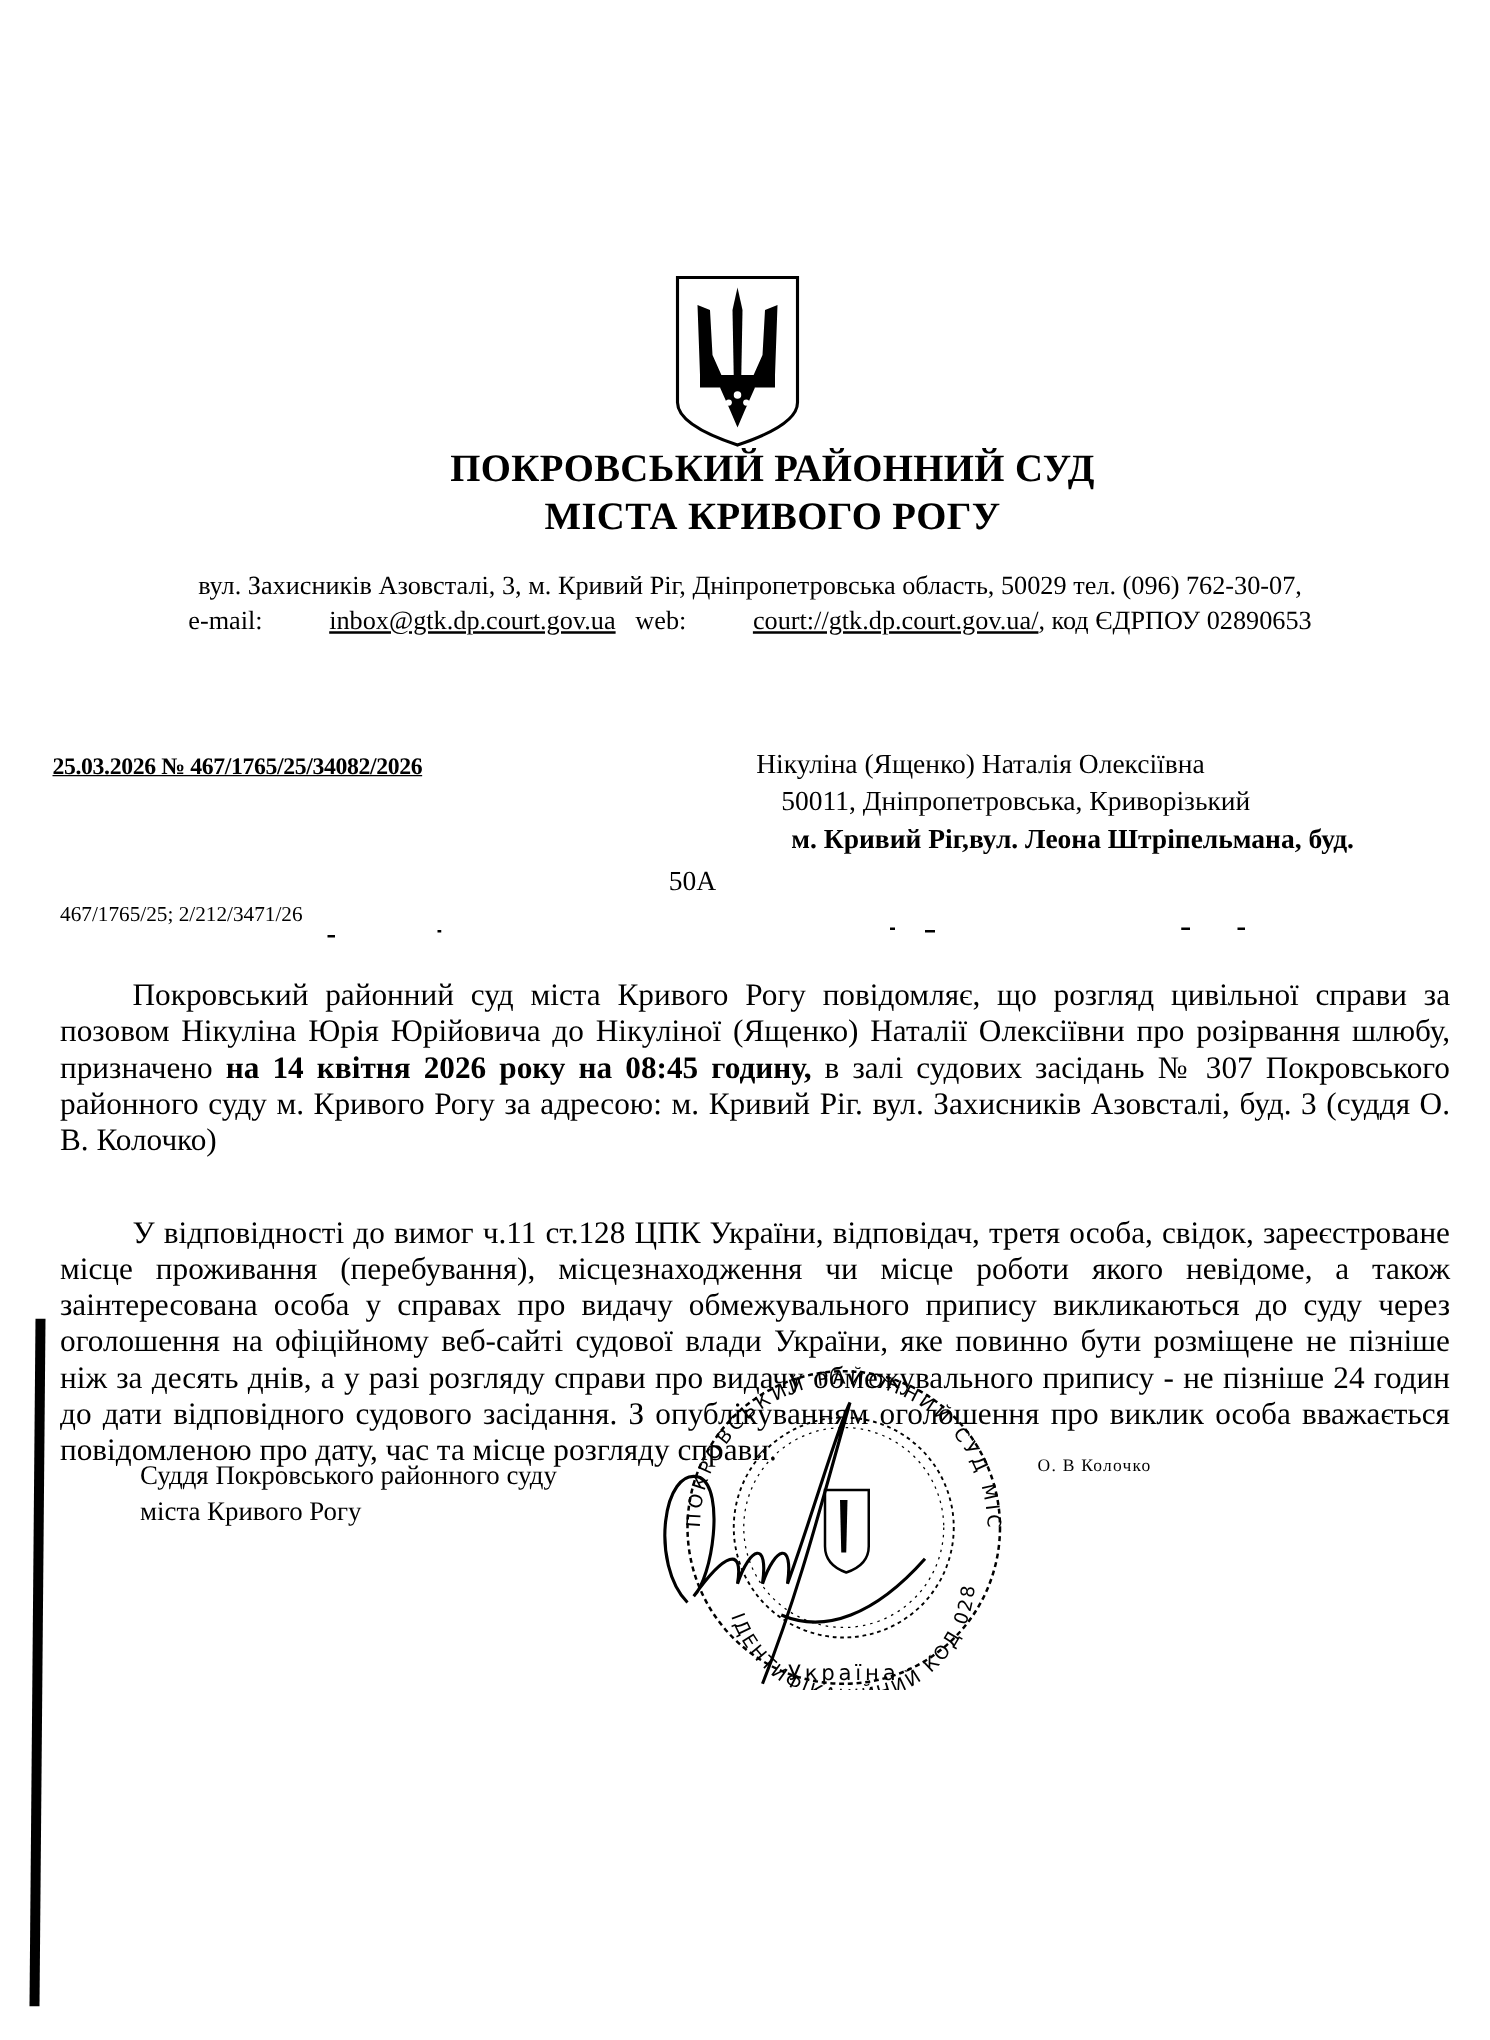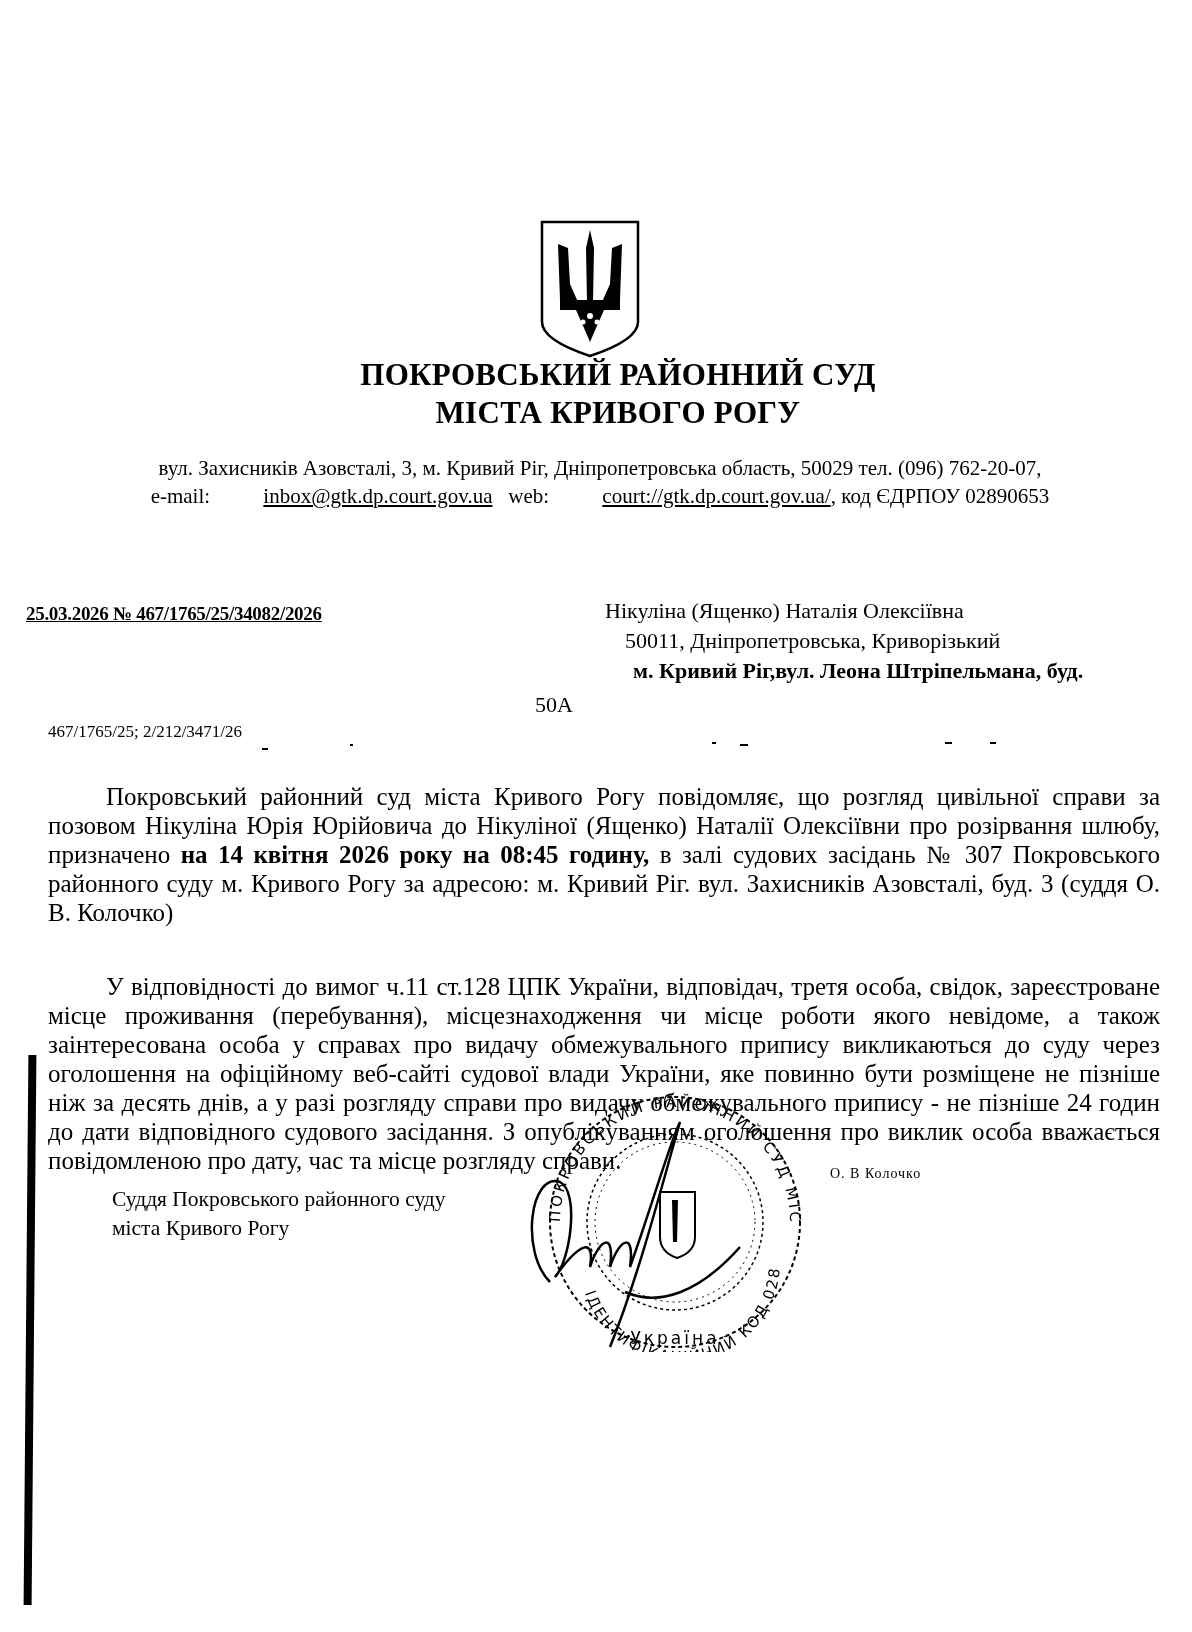--- a/index.html
+++ b/index.html
@@ -6,33 +6,33 @@
     body { width: 1192px; height: 1632px; position: relative; overflow: hidden; color: #000; font-family: "Liberation Serif", serif; }
     .abs { position: absolute; }
     .crest { left: 538px; top: 218px; width: 104px; height: 140px; }
     .court-title { left: 0; width: 1192px; text-align: center; font-weight: bold; font-size: 31px; letter-spacing: 0.3px; line-height: 38px; }
     .t1 { top: 356px; left: 22px; }
     .t2 { top: 394px; left: 22px; }
     .contact { left: 80px; width: 1040px; font-size: 21px; line-height: 28px; text-align: center; }
     .c1 { top: 454px; }
     .c2 { top: 482px; }
     .u { text-decoration: underline; margin-left: 48px; }
-    .regnum { left: 26px; top: 603px; font-size: 19px; text-decoration: underline; font-weight: bold; font-family: "Liberation Serif", serif; letter-spacing: -0.3px; }
+    .regnum { left: 42px; top: 603px; font-size: 19px; text-decoration: underline; font-weight: bold; font-family: "Liberation Serif", serif; letter-spacing: -0.3px; }
     .addr { font-size: 22px; line-height: 30px; }
     .a1 { left: 605px; top: 596px; }
     .a2 { left: 625px; top: 626px; }
     .a3 { left: 633px; top: 656px; font-weight: bold; }
     .a4 { left: 535px; top: 690px; }
     .casenums { left: 48px; top: 722px; font-size: 17px; }
     .para { left: 48px; width: 1112px; font-size: 25px; line-height: 29px; text-align: justify; }
     .p1 { top: 782px; }
     .p2 { top: 972px; }
     .indent { display: inline-block; width: 58px; }
     .b { font-weight: bold; }
-    .sign { left: 112px; font-size: 21.5px; line-height: 29px; margin-top: 19px; }
+    .sign { left: 112px; font-size: 21.5px; line-height: 29px; }
     .s1 { top: 1166px; }
     .judge-name { left: 830px; top: 1166px; font-size: 14px; letter-spacing: 1px; }
     .stamp { left: 500px; top: 1062px; width: 330px; height: 290px; }
     .margin-line { left: 26px; top: 1055px; width: 8px; height: 550px; background: #000; transform: skewX(-0.5deg); }
     .speck { background: #000; height: 2px; }
   </style>
 </head>
 <body>
 
 <div class="abs crest">
@@ -45,21 +45,21 @@
     <path d="M38 92 Q52 80 66 92 L58 110 L52 124 L46 110 Z" fill="#000"></path>
     <circle cx="52" cy="98" r="3" fill="#fff"></circle>
     <circle cx="45" cy="104" r="2.5" fill="#fff"></circle>
     <circle cx="59" cy="104" r="2.5" fill="#fff"></circle>
   </svg>
 </div>
 
 <div class="abs court-title t1">ПОКРОВСЬКИЙ РАЙОННИЙ СУД</div>
 <div class="abs court-title t2">МІСТА КРИВОГО РОГУ</div>
 
-<div class="abs contact c1">вул. Захисників Азовсталі, 3, м. Кривий Ріг,  Дніпропетровська область, 50029 тел. (096) 762-20-07,</div>
+<div class="abs contact c1">вул. Захисників Азовсталі, 3, м. Кривий Ріг,  Дніпропетровська область, 50029 тел. (096) 762-30-07,</div>
 <div class="abs contact c2">
   <span>e-mail: </span><span class="u">inbox@gtk.dp.court.gov.ua</span>&nbsp;&nbsp;&nbsp;<span>web: </span><span class="u">court://gtk.dp.court.gov.ua/</span><span>, код ЄДРПОУ 02890653</span>
 </div>
 
 <div class="abs regnum">25.03.2026 №  467/1765/25/34082/2026</div>
 
 <div class="abs addr a1">Нікуліна (Ященко) Наталія Олексіївна</div>
 <div class="abs addr a2">50011,  Дніпропетровська,  Криворізький</div>
 <div class="abs addr a3">м. Кривий Ріг,вул. Леона Штріпельмана, буд.</div>
 <div class="abs addr a4">50А</div>

